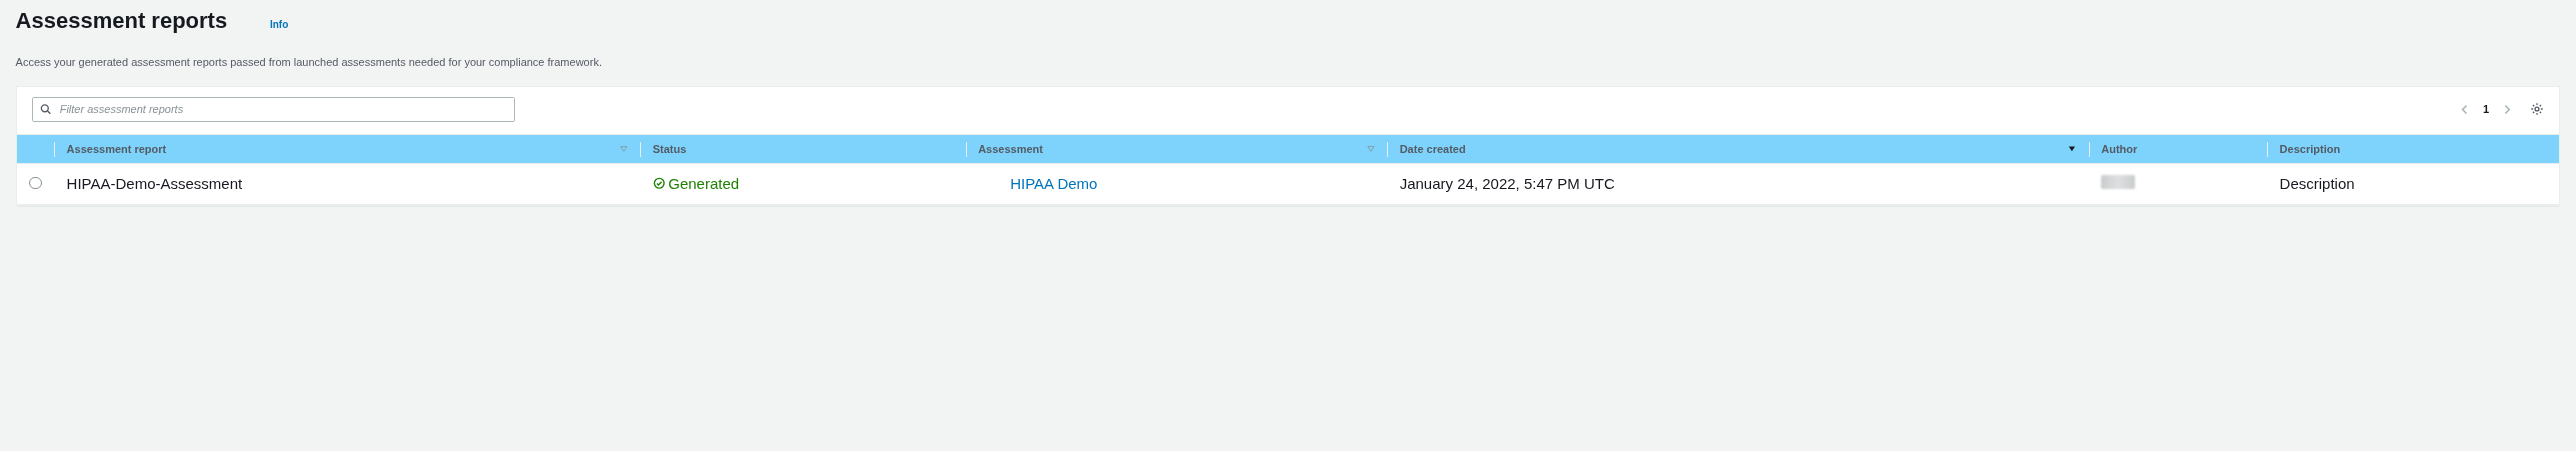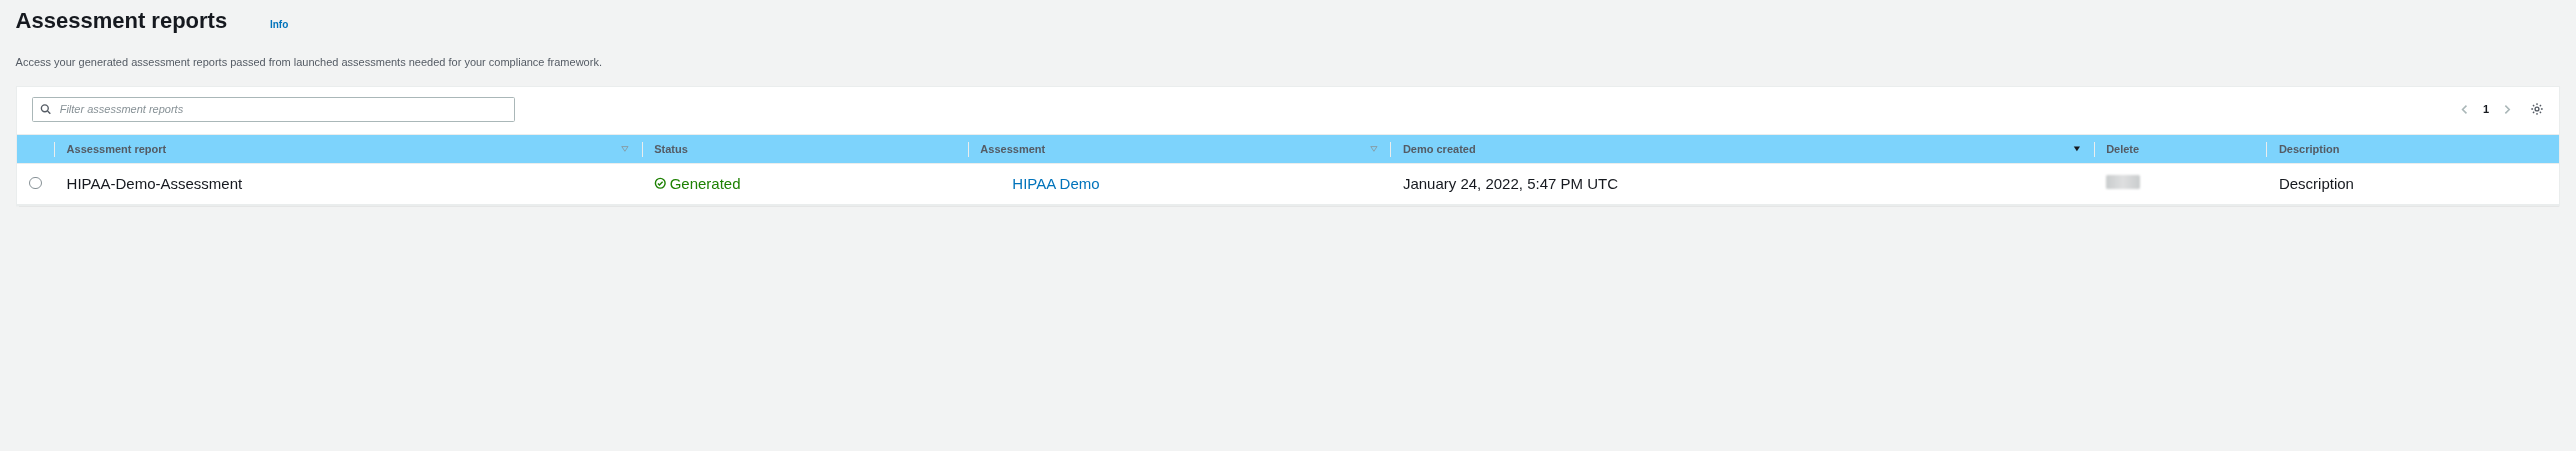--- a/index.html
+++ b/index.html
@@ -241,29 +241,29 @@
           </th>
           <th>
             <span>Assessment</span>
             <span class="sort-ind">
               <svg width="7.8" height="7.8" viewBox="0 0 10 10">
                   <polygon points="5,8 1,2 9,2" fill="none" stroke="currentColor"></polygon>
                 </svg>
             </span>
           </th>
           <th>
-            <span>Demo created</span>
+            <span>Date created</span>
             <span class="sort-ind active">
               <svg width="7.8" height="7.8" viewBox="0 0 10 10">
                   <polygon points="5,8 1,2 9,2" fill="currentColor"></polygon>
                 </svg>
             </span>
           </th>
           <th>
-            <span>Delete</span>
+            <span>Author</span>
           </th>
           <th>
             <span>Description</span>
           </th>
         </tr>
       </thead>
       <tbody>
         <tr>
           <td class="sel-col">
             <span class="radio"></span>

